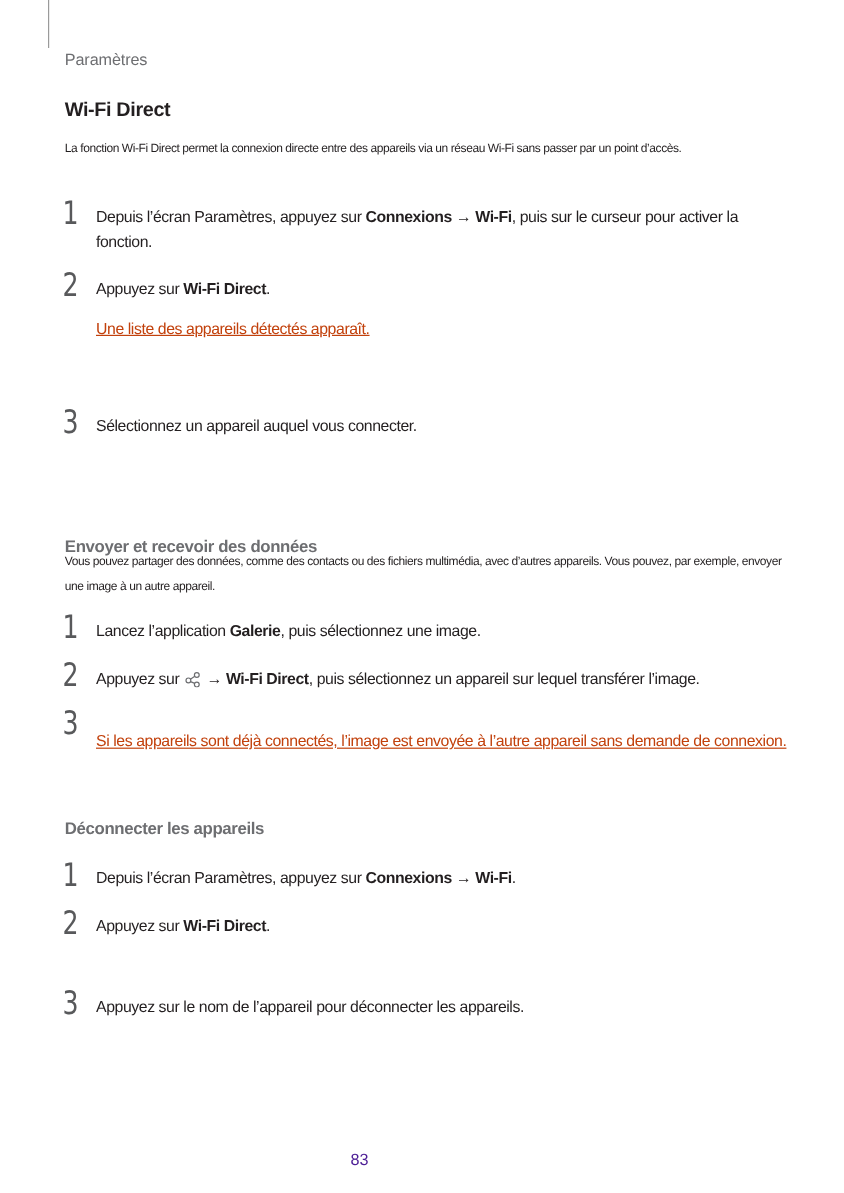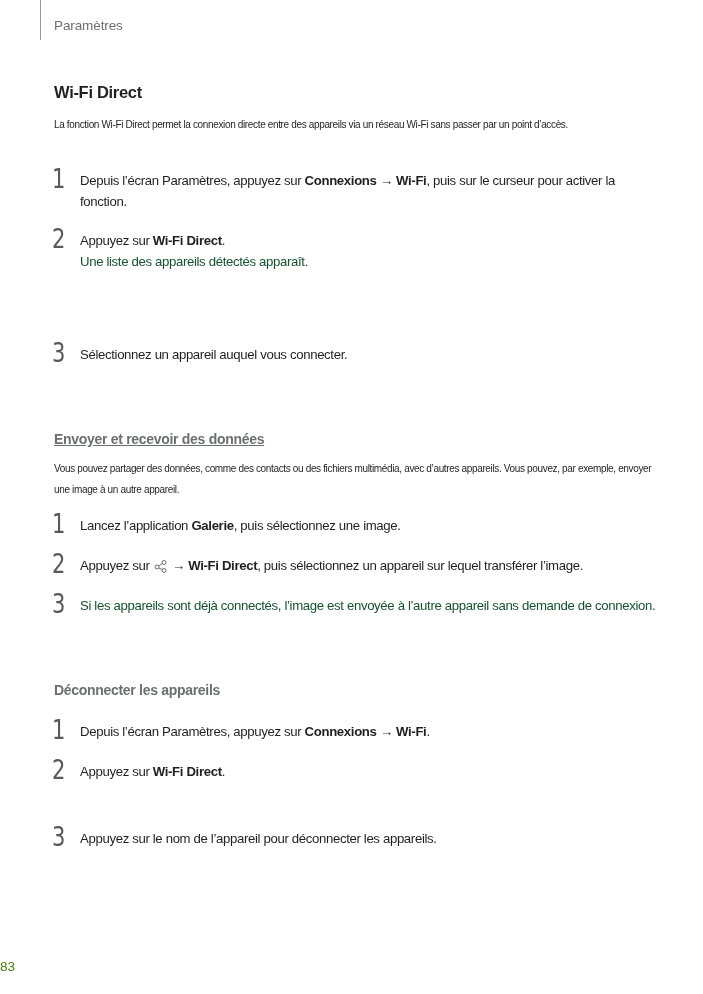--- a/index.html
+++ b/index.html
@@ -1,31 +1,31 @@
 <!DOCTYPE html>
 <html><head>
   <meta charset="utf-8">
   <style>
     html, body { margin: 0; padding: 0; }
     body {
       width: 703px; height: 994px; background: #ffffff; position: relative; overflow: hidden;
       font-family: "Liberation Sans", sans-serif; color: #231f20;
     }
     .header-rule { position: absolute; left: 40px; top: 0; width: 1px; height: 40px; background: #9a9a9a; }
-    .header-title { position: absolute; left: 54px; top: 18px; font-size: 13.5px; color: #6d6e71; letter-spacing: -0.1px; }
+    .header-title { position: absolute; left: 54px; top: 42px; font-size: 13.5px; color: #6d6e71; letter-spacing: -0.1px; }
     .page-title { position: absolute; left: 54px; top: 83px; font-size: 16.5px; font-weight: bold; color: #231f20; letter-spacing: -0.3px; }
     .para { position: absolute; left: 54px; width: 600px; font-size: 10px; line-height: 21px; letter-spacing: -0.35px; color: #231f20; }
     .subhead { position: absolute; left: 54px; font-size: 14px; font-weight: bold; color: #6d6e71; letter-spacing: -0.3px; }
     .step { position: absolute; left: 52px; width: 610px; }
     .step-num { position: absolute; left: 0; top: -7px; font-size: 27px; font-weight: normal; color: #58595b; font-family: "DejaVu Sans", sans-serif; transform: scaleX(0.78); transform-origin: left top; }
     .step-body { margin-left: 28px; font-size: 13.2px; line-height: 21px; letter-spacing: -0.35px; color: #231f20; }
     .step-body b { font-weight: bold; }
-    .step-note { margin-left: 28px; margin-top: 0; font-size: 13.2px; line-height: 21px; letter-spacing: -0.35px; color: #14532d; }
+    .step-note { margin-left: 28px; margin-top: 12px; font-size: 13.2px; line-height: 21px; letter-spacing: -0.35px; color: #c2410c; text-decoration: underline; }
     .share-icon { display: inline-block; vertical-align: -3px; margin: 0 1px; }
-    .page-number { position: absolute; left: 0; width: 599px; top: 959px; font-size: 13.5px; color: #4d7c0f; }
+    .page-number { position: absolute; left: 0; width: 599px; top: 959px; text-align: center; font-size: 13.5px; color: #4c1d95; }
   </style>
 </head>
 <body>
 
 <div class="header-rule"></div>
 <div class="header-title">Paramètres</div>
 
 <div class="page-title">Wi-Fi Direct</div>
 <div class="para" style="top:114px;">La fonction Wi-Fi Direct permet la connexion directe entre des appareils via un réseau Wi-Fi sans passer par un point d’accès.</div>
 
@@ -38,21 +38,21 @@
   <div class="step-num">2</div>
   <div class="step-body"><span>Appuyez sur </span><b>Wi-Fi Direct</b><span>.</span></div>
   <div class="step-note">Une liste des appareils détectés apparaît.</div>
 </div>
 
 <div class="step" style="top:344px;">
   <div class="step-num">3</div>
   <div class="step-body">Sélectionnez un appareil auquel vous connecter.</div>
 </div>
 
-<div class="subhead" style="top:431px;text-decoration:underline;">Envoyer et recevoir des données</div>
+<div class="subhead" style="top:447px;">Envoyer et recevoir des données</div>
 <div class="para" style="top:458px;">Vous pouvez partager des données, comme des contacts ou des fichiers multimédia, avec d’autres appareils. Vous pouvez, par exemple, envoyer une image à un autre appareil.</div>
 
 <div class="step" style="top:515px;">
   <div class="step-num">1</div>
   <div class="step-body"><span>Lancez l’application </span><b>Galerie</b><span>, puis sélectionnez une image.</span></div>
 </div>
 
 <div class="step" style="top:555px;">
   <div class="step-num">2</div>
   <div class="step-body"><span>Appuyez sur </span><span class="share-icon"><svg width="14" height="13" viewBox="0 0 14 13">

